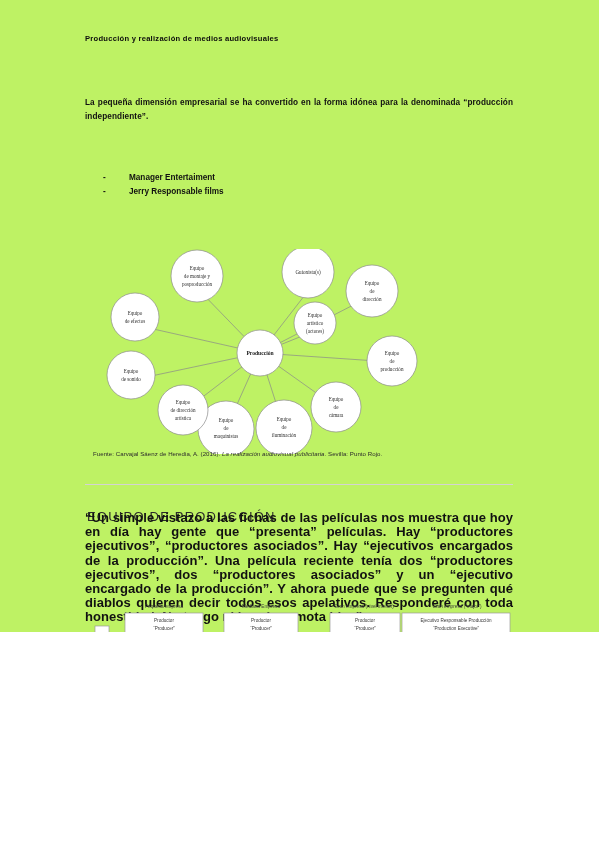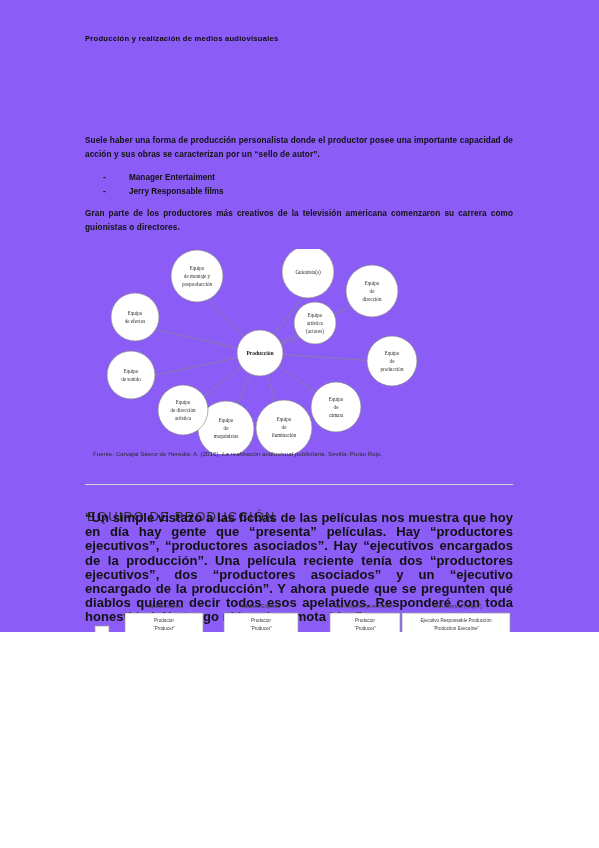--- a/index.html
+++ b/index.html
@@ -8,21 +8,21 @@
     background: #ffffff;
   }
   body {
     font-family: "Liberation Sans", sans-serif;
     color: #1a1a1a;
   }
   #page {
     position: relative;
     width: 599px;
     height: 632px;
-    background: #8b5cf6;
+    background: #bef264;
     overflow: hidden;
   }
   .content {
     position: absolute;
     left: 85px;
     top: 0;
     width: 430px;
     height: 848px;
   }
 
@@ -195,35 +195,34 @@
   }
 </style>
 </head>
 <body>
 
 <div id="page">
   <div class="content">
 
     <div class="doc-header">Producción y realización de medios audiovisuales</div>
 
-
-    <div class="para" style="top:134px;">Suele haber una forma de producción personalista donde el productor posee una importante capacidad de acción y sus obras se caracterizan por un “sello de autor”.</div>
+    <div class="para" style="top:96px;">La pequeña dimensión empresarial se ha convertido en la forma idónea para la denominada “producción independiente”.</div>
+
 
     <div class="bullets" style="top:171px;">
       <div class="bullet-row">
         <span class="bullet-dash">-</span>
         <span>Manager Entertaiment</span>
       </div>
       <div class="bullet-row">
         <span class="bullet-dash">-</span>
         <span>Jerry Responsable films</span>
       </div>
     </div>
 
-    <div class="para" style="top:207px;">Gran parte de los productores más creativos de la televisión americana comenzaron su carrera como guionistas o directores.</div>
 
     <div class="circle-figure">
       <svg width="426" height="205" viewBox="0 0 426 205" xmlns="http://www.w3.org/2000/svg">
 
         <g>
           <line class="node-link" x1="173" y1="104" x2="110" y2="39"></line>
           <line class="node-link" x1="173" y1="104" x2="221" y2="42"></line>
           <line class="node-link" x1="173" y1="104" x2="276" y2="51"></line>
           <line class="node-link" x1="173" y1="104" x2="235" y2="79"></line>
           <line class="node-link" x1="173" y1="104" x2="53" y2="77"></line>

